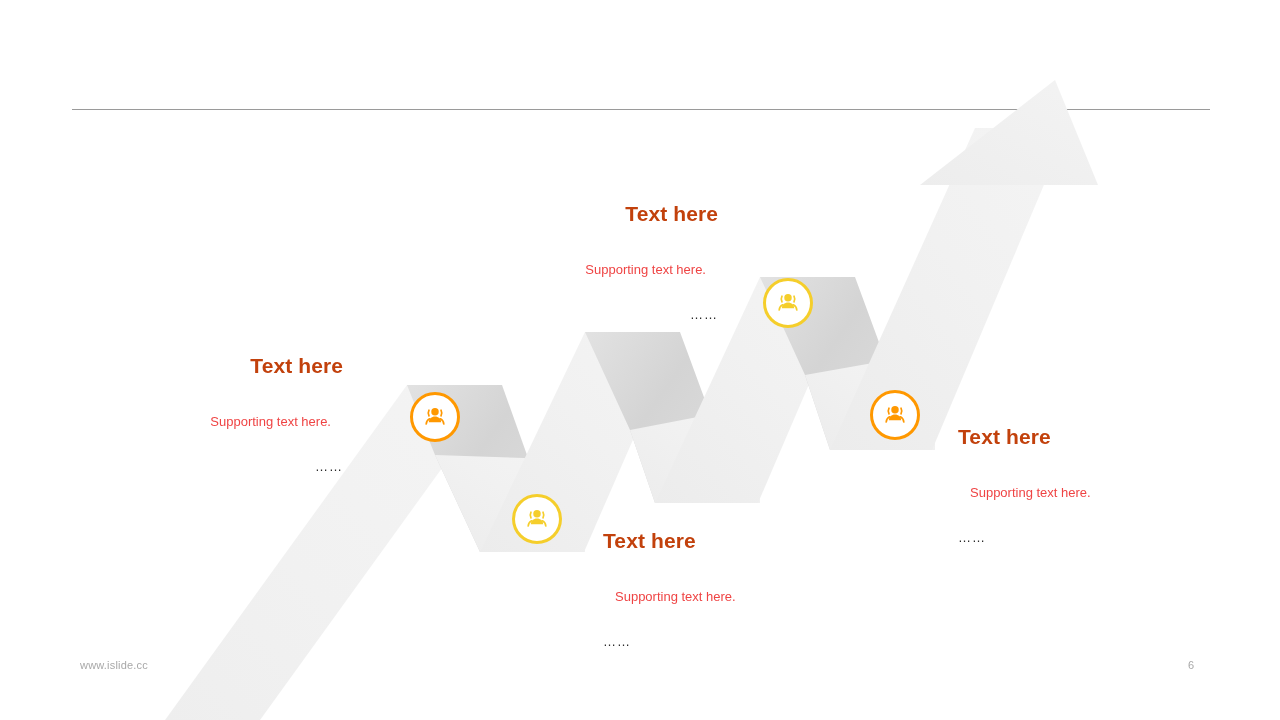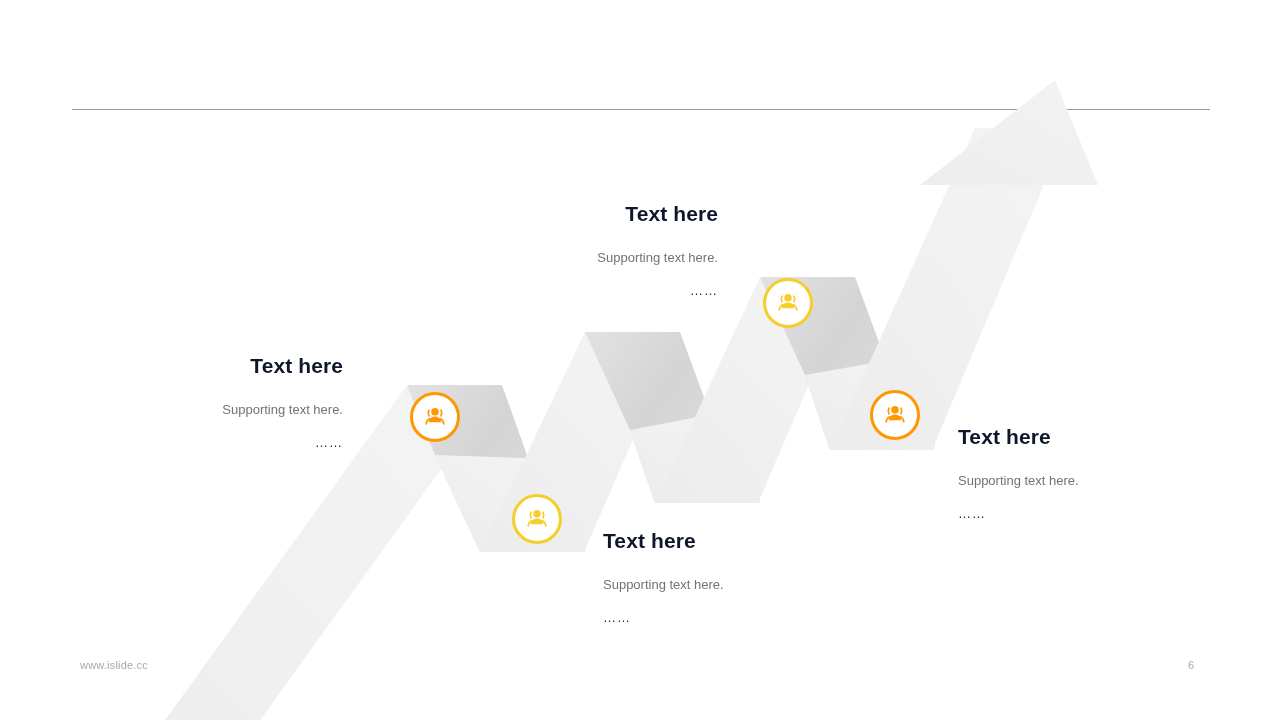--- a/index.html
+++ b/index.html
@@ -54,29 +54,29 @@
   .icon-badge svg { display: block; }
 
   
   .text-block {
     position: absolute;
     width: 260px;
   }
   .text-block .tb-title {
     font-size: 21px;
     font-weight: bold;
-    color: #0f172a;
+    color: #c2410c;
     line-height: 1.25;
     margin: 0;
     letter-spacing: 0.1px;
   }
   .text-block .tb-body {
     font-size: 13px;
-    color: #737373;
-    margin: 0;
+    color: #ef4444;
+    margin: 12px;
     line-height: 1.35;
   }
   .text-block .tb-dots {
     font-size: 13px;
     color: #2b2b2b;
     margin: 0;
     line-height: 1.35;
     letter-spacing: 1px;
   }
   .text-block .gap-a { height: 22px; }

